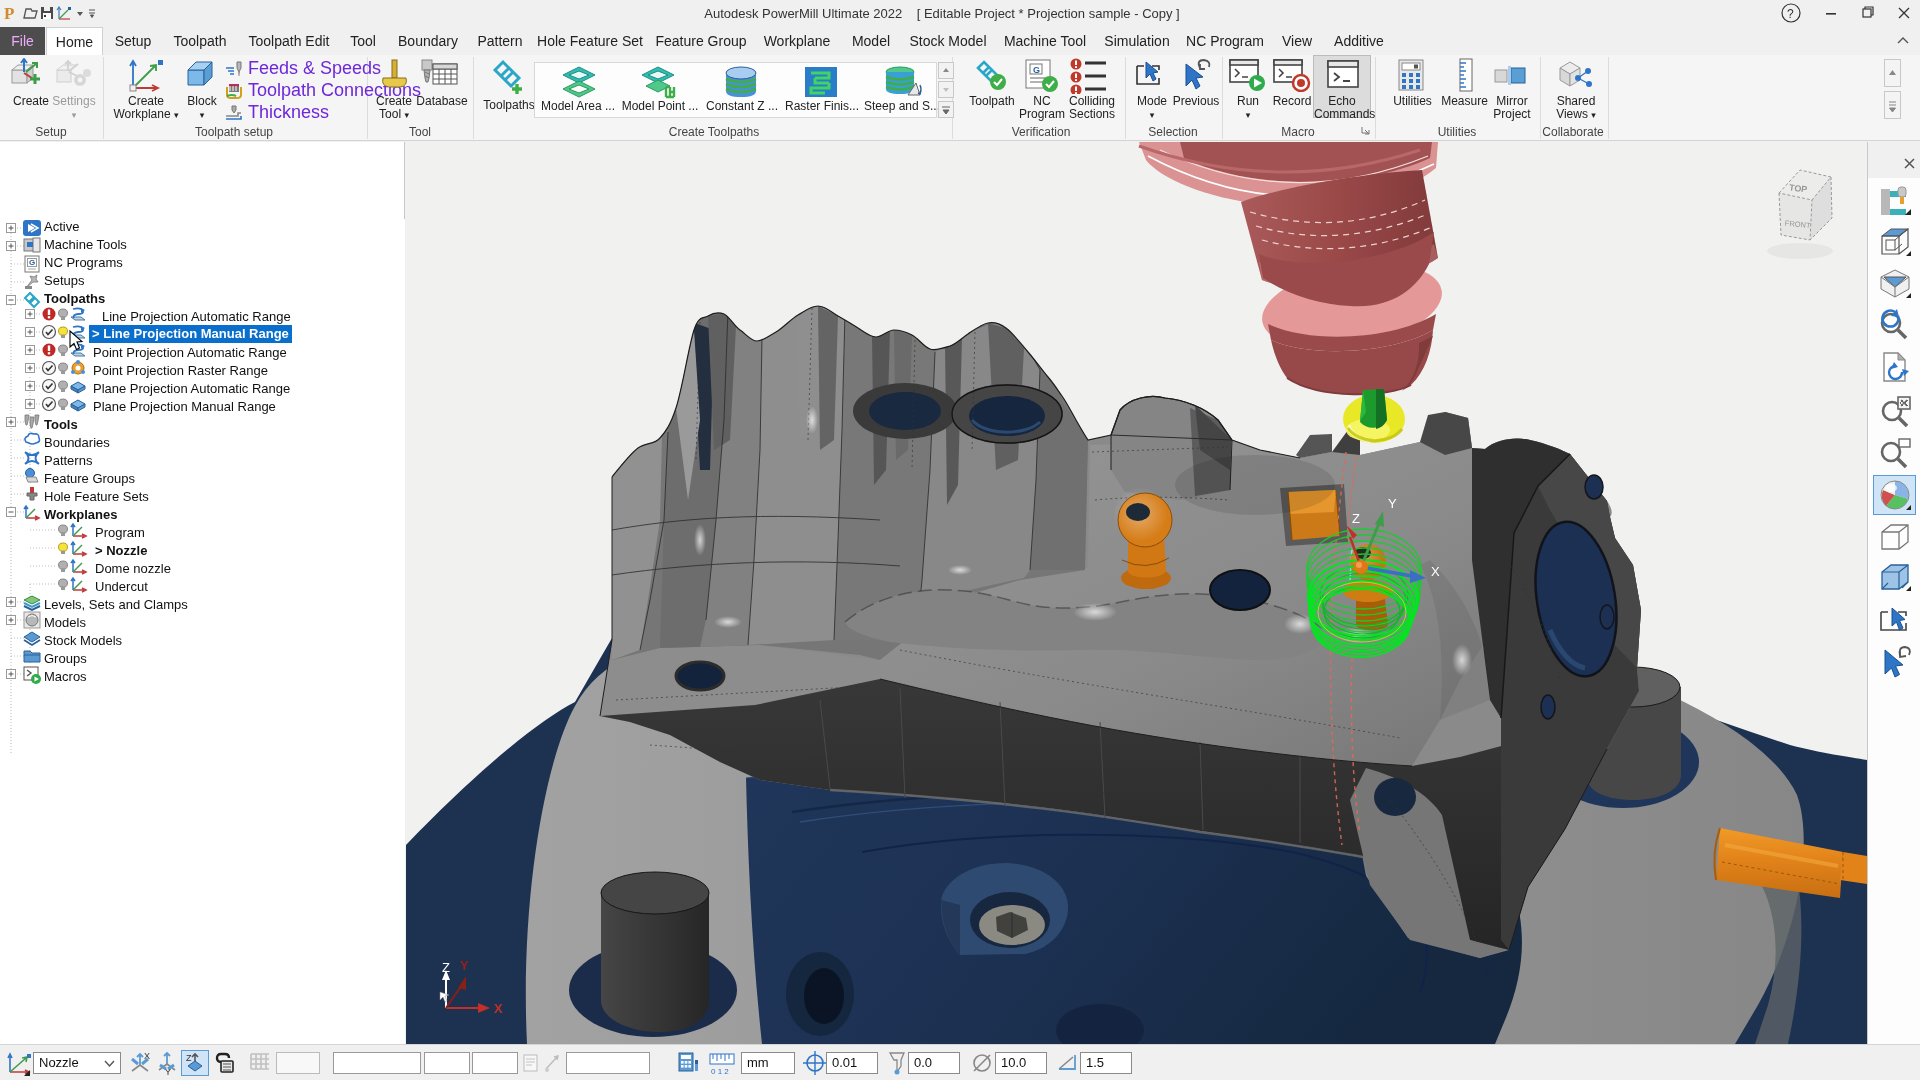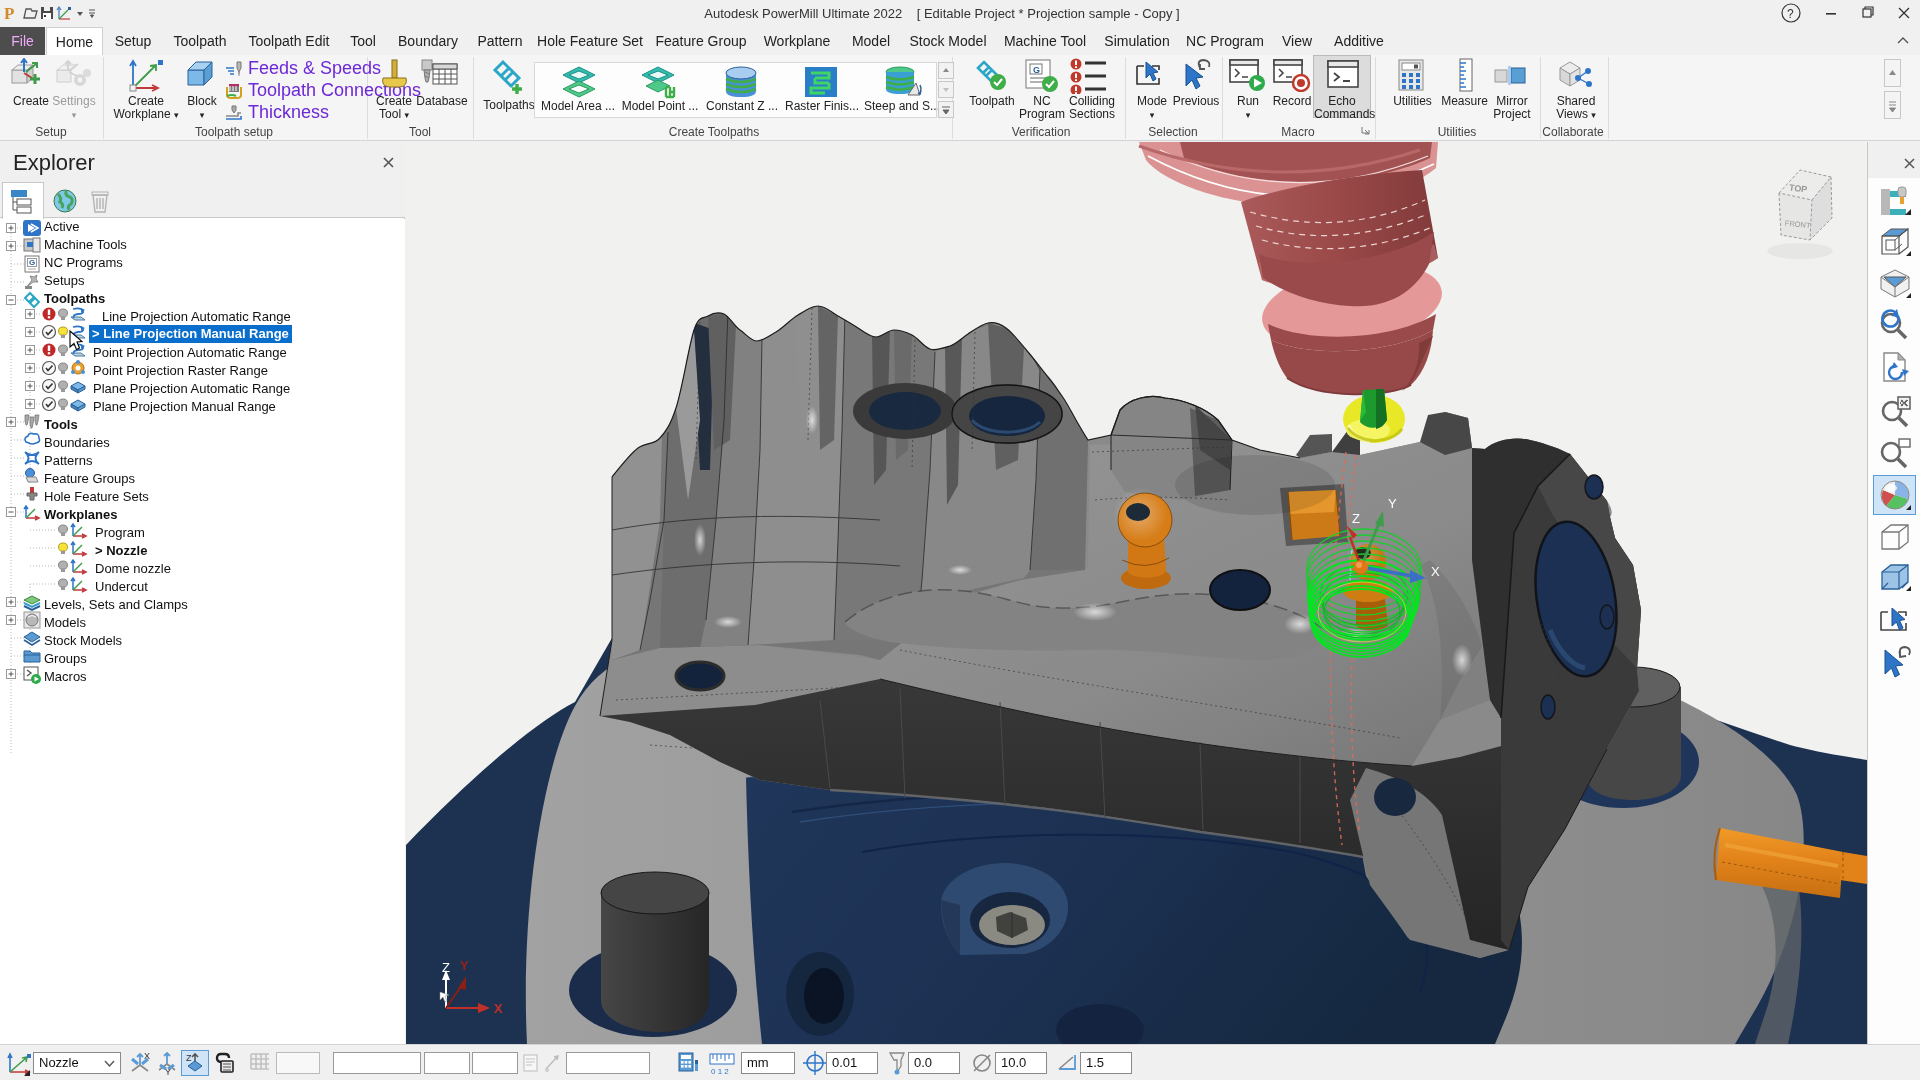--- a/index.html
+++ b/index.html
@@ -373,41 +373,20 @@
 <div style="position:absolute;left:1884px;top:4px;width:17px;height:28px;border:1px solid #c8c8c8;background:#f4f4f4"></div>
 <svg style="position:absolute;left:1884px;top:4px" width="17" height="28">
       <path d="M5 16 L8.5 11 L12 16 Z" fill="#888"></path>
     </svg>
 <div style="position:absolute;left:1884px;top:36px;width:17px;height:28px;border:1px solid #c8c8c8;background:#f4f4f4"></div>
 <svg style="position:absolute;left:1884px;top:36px" width="17" height="28">
       <path d="M5 11 L12 11 M5 14 L12 14 M5.5 17 L11.5 17 L8.5 21 Z" stroke="#888" fill="#888" stroke-width="1"></path>
     </svg>
 </div>
 <div id="explorer">
-<div id="exp-head">
-<div id="exp-title">Explorer</div>
-<svg style="position:absolute;left:381px;top:13px" width="16" height="16">
-        <path d="M3 3 L12 12 M12 3 L3 12" stroke="#555" stroke-width="1.6"></path>
-      </svg>
-<div style="position:absolute;left:2px;top:40px;width:42px;height:37px;background:#fff;border:1px solid #c8c8c8;border-bottom:none"></div>
-<svg style="position:absolute;left:9px;top:46px" width="30" height="26">
- <rect x="2" y="2" width="16" height="7" fill="#3a87c8"></rect>
- <rect x="8" y="11" width="14" height="6" fill="#fff" stroke="#555"></rect>
- <rect x="8" y="19" width="14" height="6" fill="#fff" stroke="#555"></rect>
- <path d="M4 9 L4 22 L8 22 M4 14 L8 14" stroke="#555" fill="none"></path>
-</svg>
-<svg style="position:absolute;left:52px;top:46px" width="28" height="26">
- <circle cx="13" cy="13" r="11" fill="#7ec8e8" stroke="#3a7a4a"></circle>
- <path d="M6 6 Q10 10 8 14 Q12 16 10 20 M14 3 Q13 8 18 9 Q22 12 19 16 Q15 18 17 22" stroke="#4aa35a" stroke-width="3" fill="none"></path>
-</svg>
-<svg style="position:absolute;left:88px;top:46px" width="24" height="26" opacity="0.5">
- <path d="M5 7 L19 7 L17 24 L7 24 Z M9 10 L9 21 M12 10 L12 21 M15 10 L15 21" stroke="#777" fill="none" stroke-width="1.4"></path>
- <rect x="4" y="4" width="16" height="3" fill="none" stroke="#777"></rect>
-</svg>
-</div>
 <div id="tree" style="position:absolute;left:0;top:77px;width:405px;height:825px;background:#fff">
 <svg width="405" height="825" style="position:absolute;left:0;top:0">
 <defs>
 <g id="plusbox">
             <rect x="-4.5" y="-4.5" width="9" height="9" fill="#fff" stroke="#999"></rect>
             <path d="M-2.5 0 L2.5 0 M0 -2.5 L0 2.5" stroke="#555" stroke-width="1"></path>
           </g>
 <g id="minusbox">
             <rect x="-4.5" y="-4.5" width="9" height="9" fill="#fff" stroke="#999"></rect>
             <path d="M-2.5 0 L2.5 0" stroke="#555" stroke-width="1"></path>

